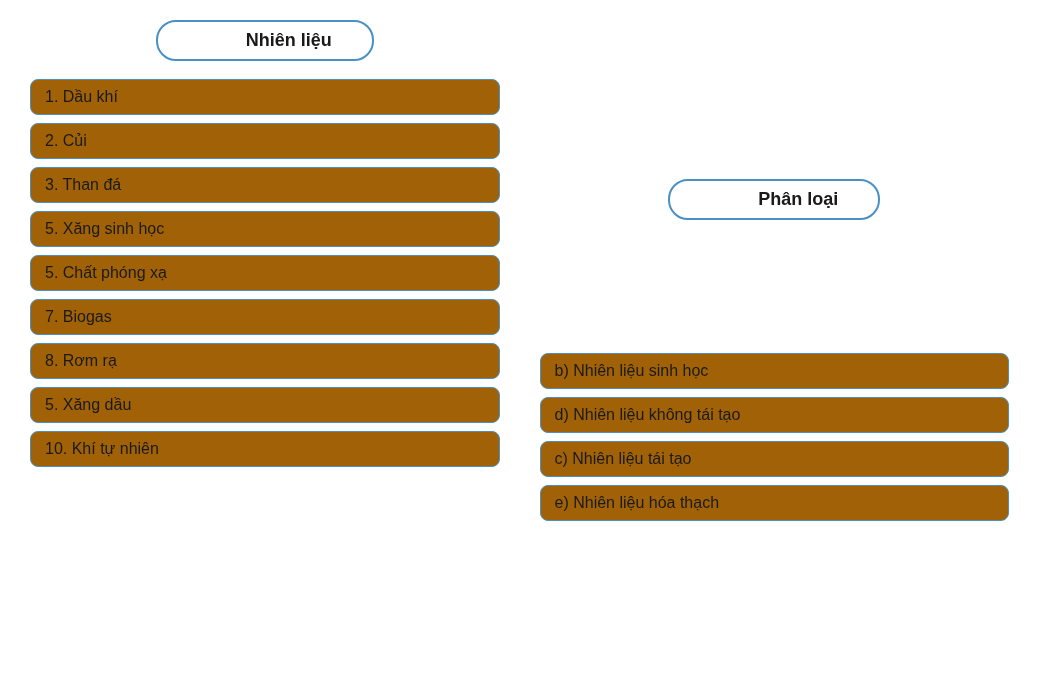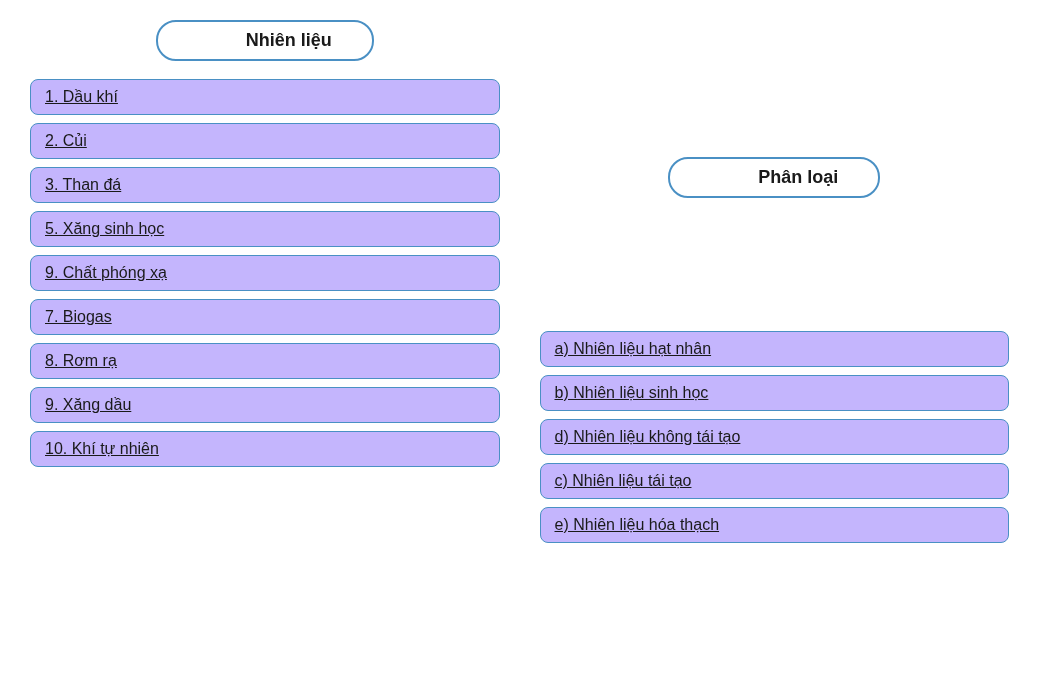--- a/index.html
+++ b/index.html
@@ -52,25 +52,24 @@
       display: flex;
       flex-direction: column;
       gap: 8px;
       width: 100%;
     }
 
     .item-box {
       border: 1.5px solid #4a90c4;
       border-radius: 8px;
       padding: 8px 14px;
-      background: #c4b5fd;
+      background: #a16207;
       font-size: 16px;
       color: #1a1a1a;
       width: 100%;
-      text-decoration: underline;
     }
 
     .right-column {
       justify-content: center;
       padding-top: 0;
     }
 
     .right-items-list {
       margin-top: 115px;
       gap: 8px;
@@ -83,33 +82,32 @@
 
   <div class="column">
     <div class="column-header">
       <span class="column-header-text">Nhiên liệu</span>
     </div>
     <div class="items-list">
     <div class="item-box">1. Dầu khí</div>
         <div class="item-box">2. Củi</div>
         <div class="item-box">3. Than đá</div>
         <div class="item-box">5. Xăng sinh học</div>
-        <div class="item-box">9. Chất phóng xạ</div>
+        <div class="item-box">5. Chất phóng xạ</div>
         <div class="item-box">7. Biogas</div>
         <div class="item-box">8. Rơm rạ</div>
-        <div class="item-box">9. Xăng dầu</div>
+        <div class="item-box">5. Xăng dầu</div>
         <div class="item-box">10. Khí tự nhiên</div>
       </div>
   </div>
 
   <div class="column right-column">
     <div class="column-header">
       <span class="column-header-text">Phân loại</span>
     </div>
     <div class="items-list right-items-list">
-    <div class="item-box">a) Nhiên liệu hạt nhân</div>
         <div class="item-box">b) Nhiên liệu sinh học</div>
         <div class="item-box">d) Nhiên liệu không tái tạo</div>
         <div class="item-box">c) Nhiên liệu tái tạo</div>
         <div class="item-box">e) Nhiên liệu hóa thạch</div>
       </div>
   </div>
 </div>
 
 </body></html>

